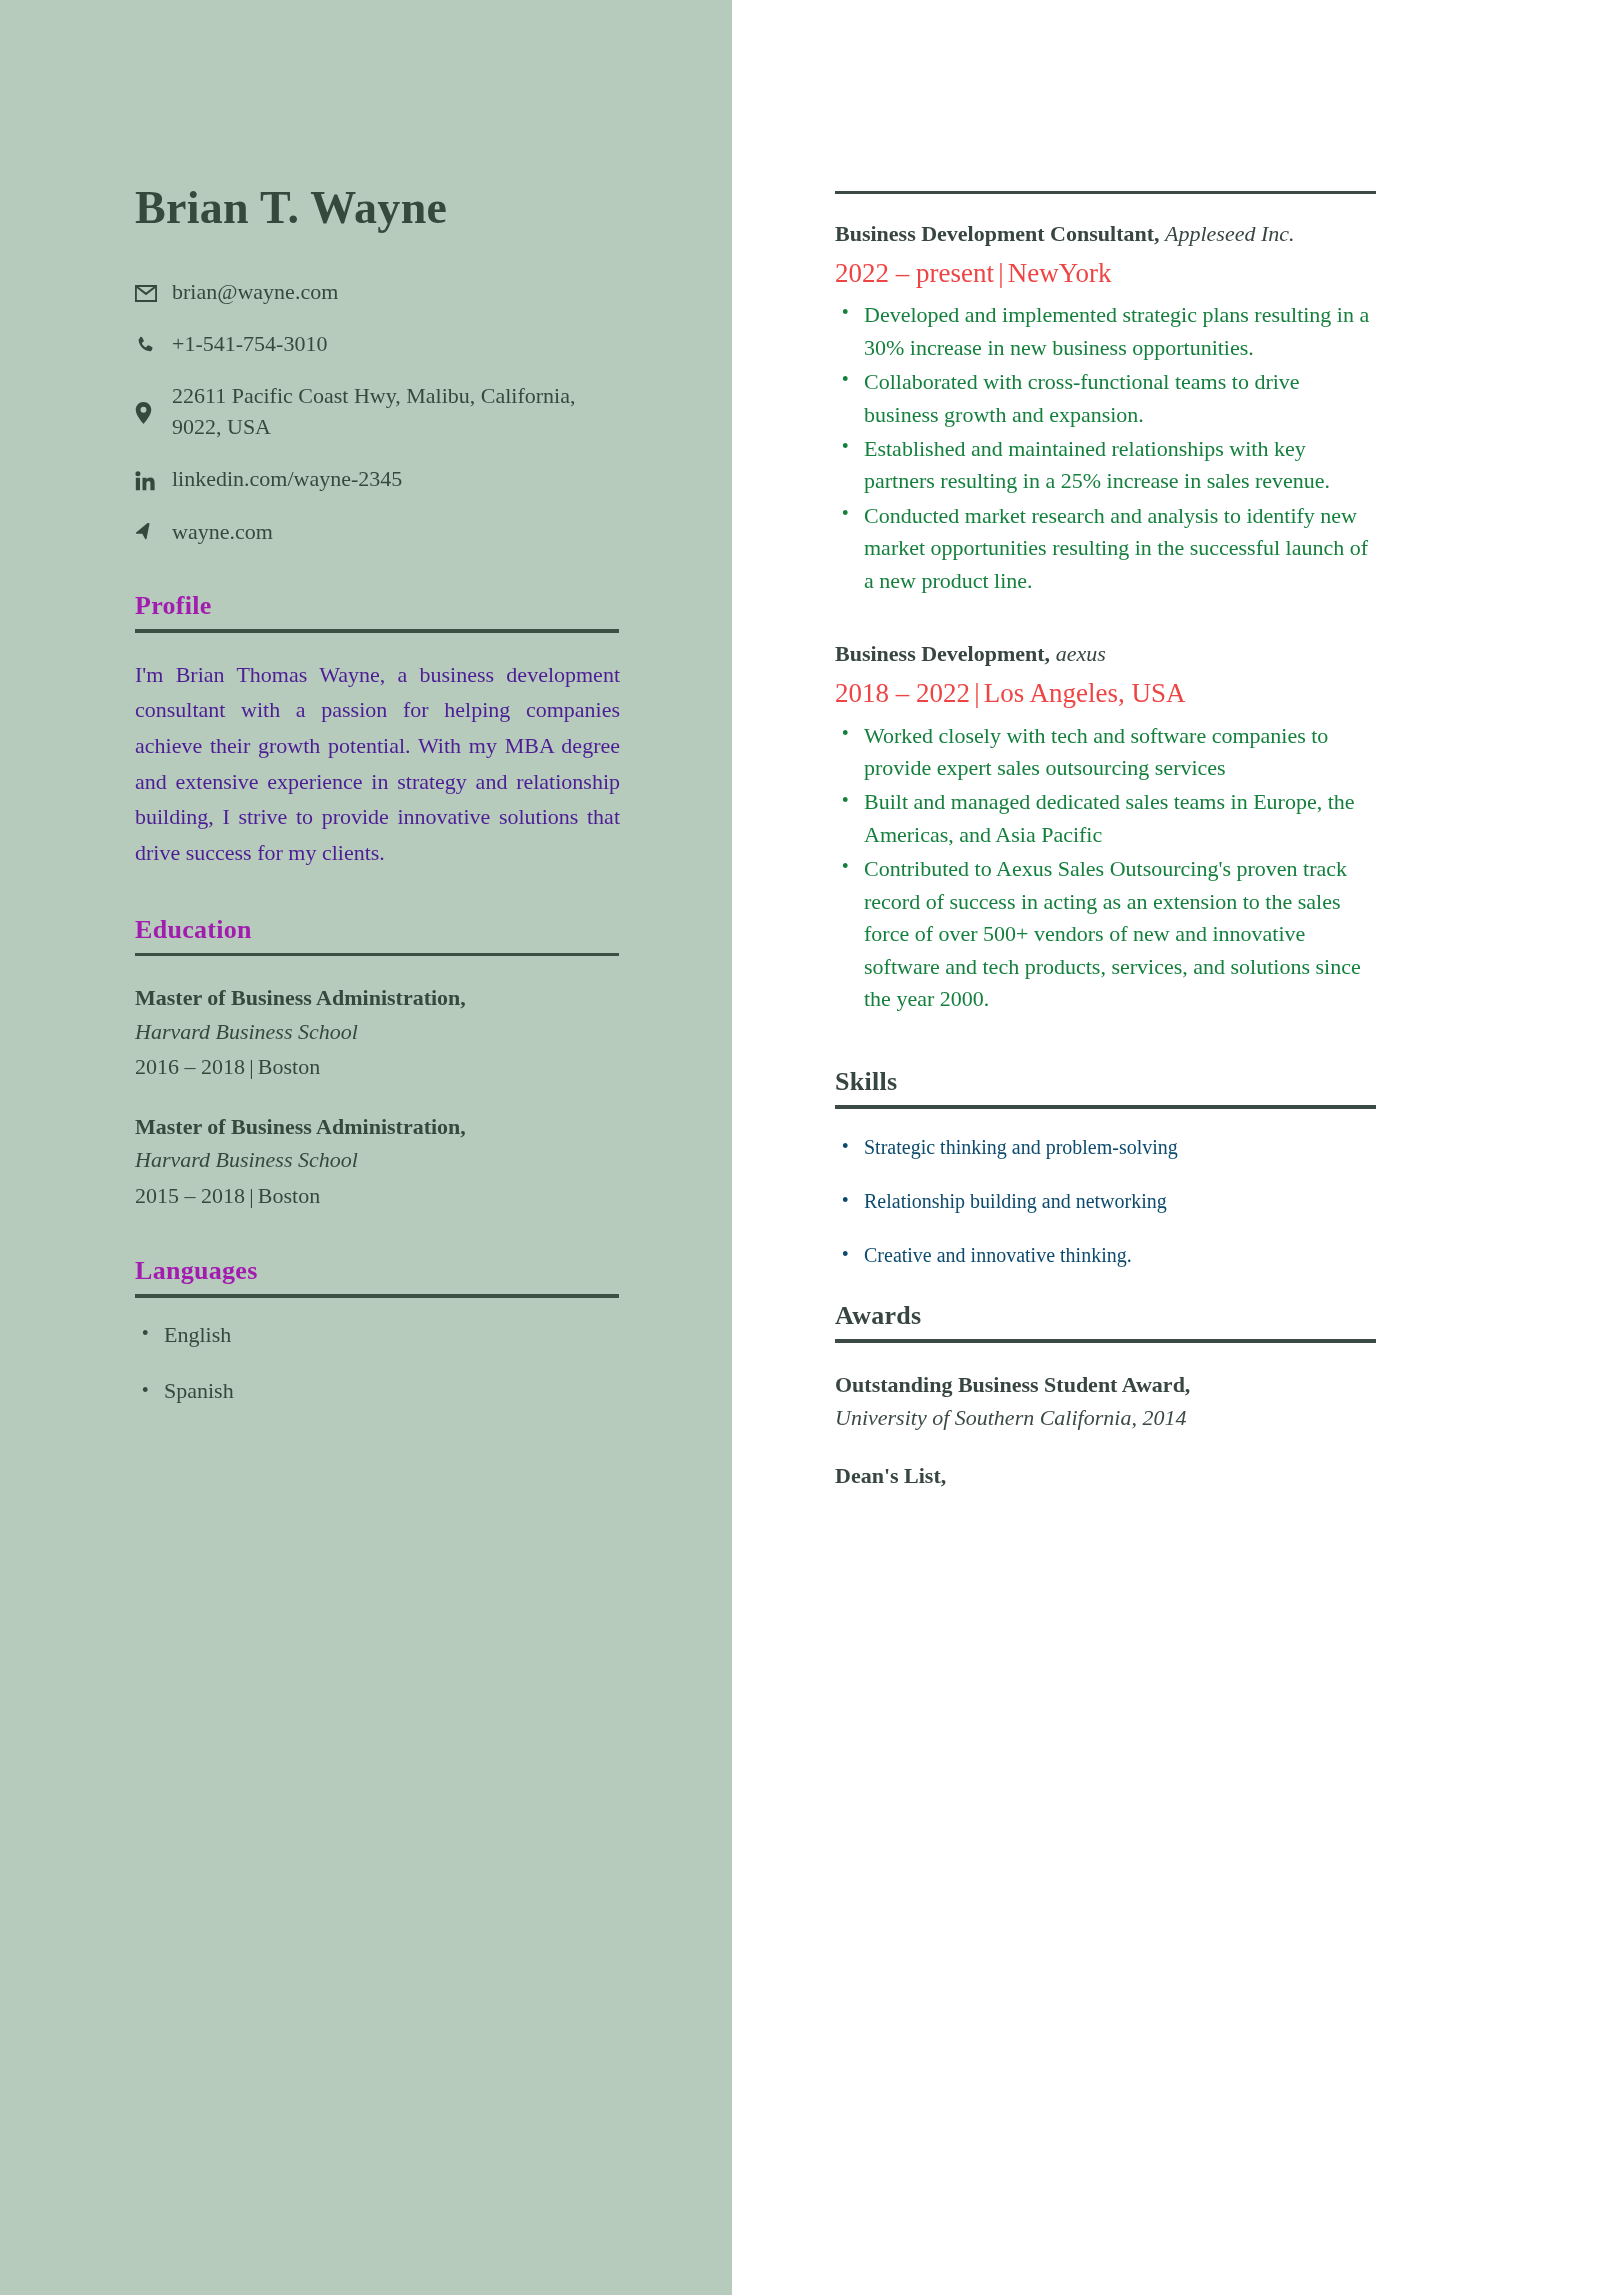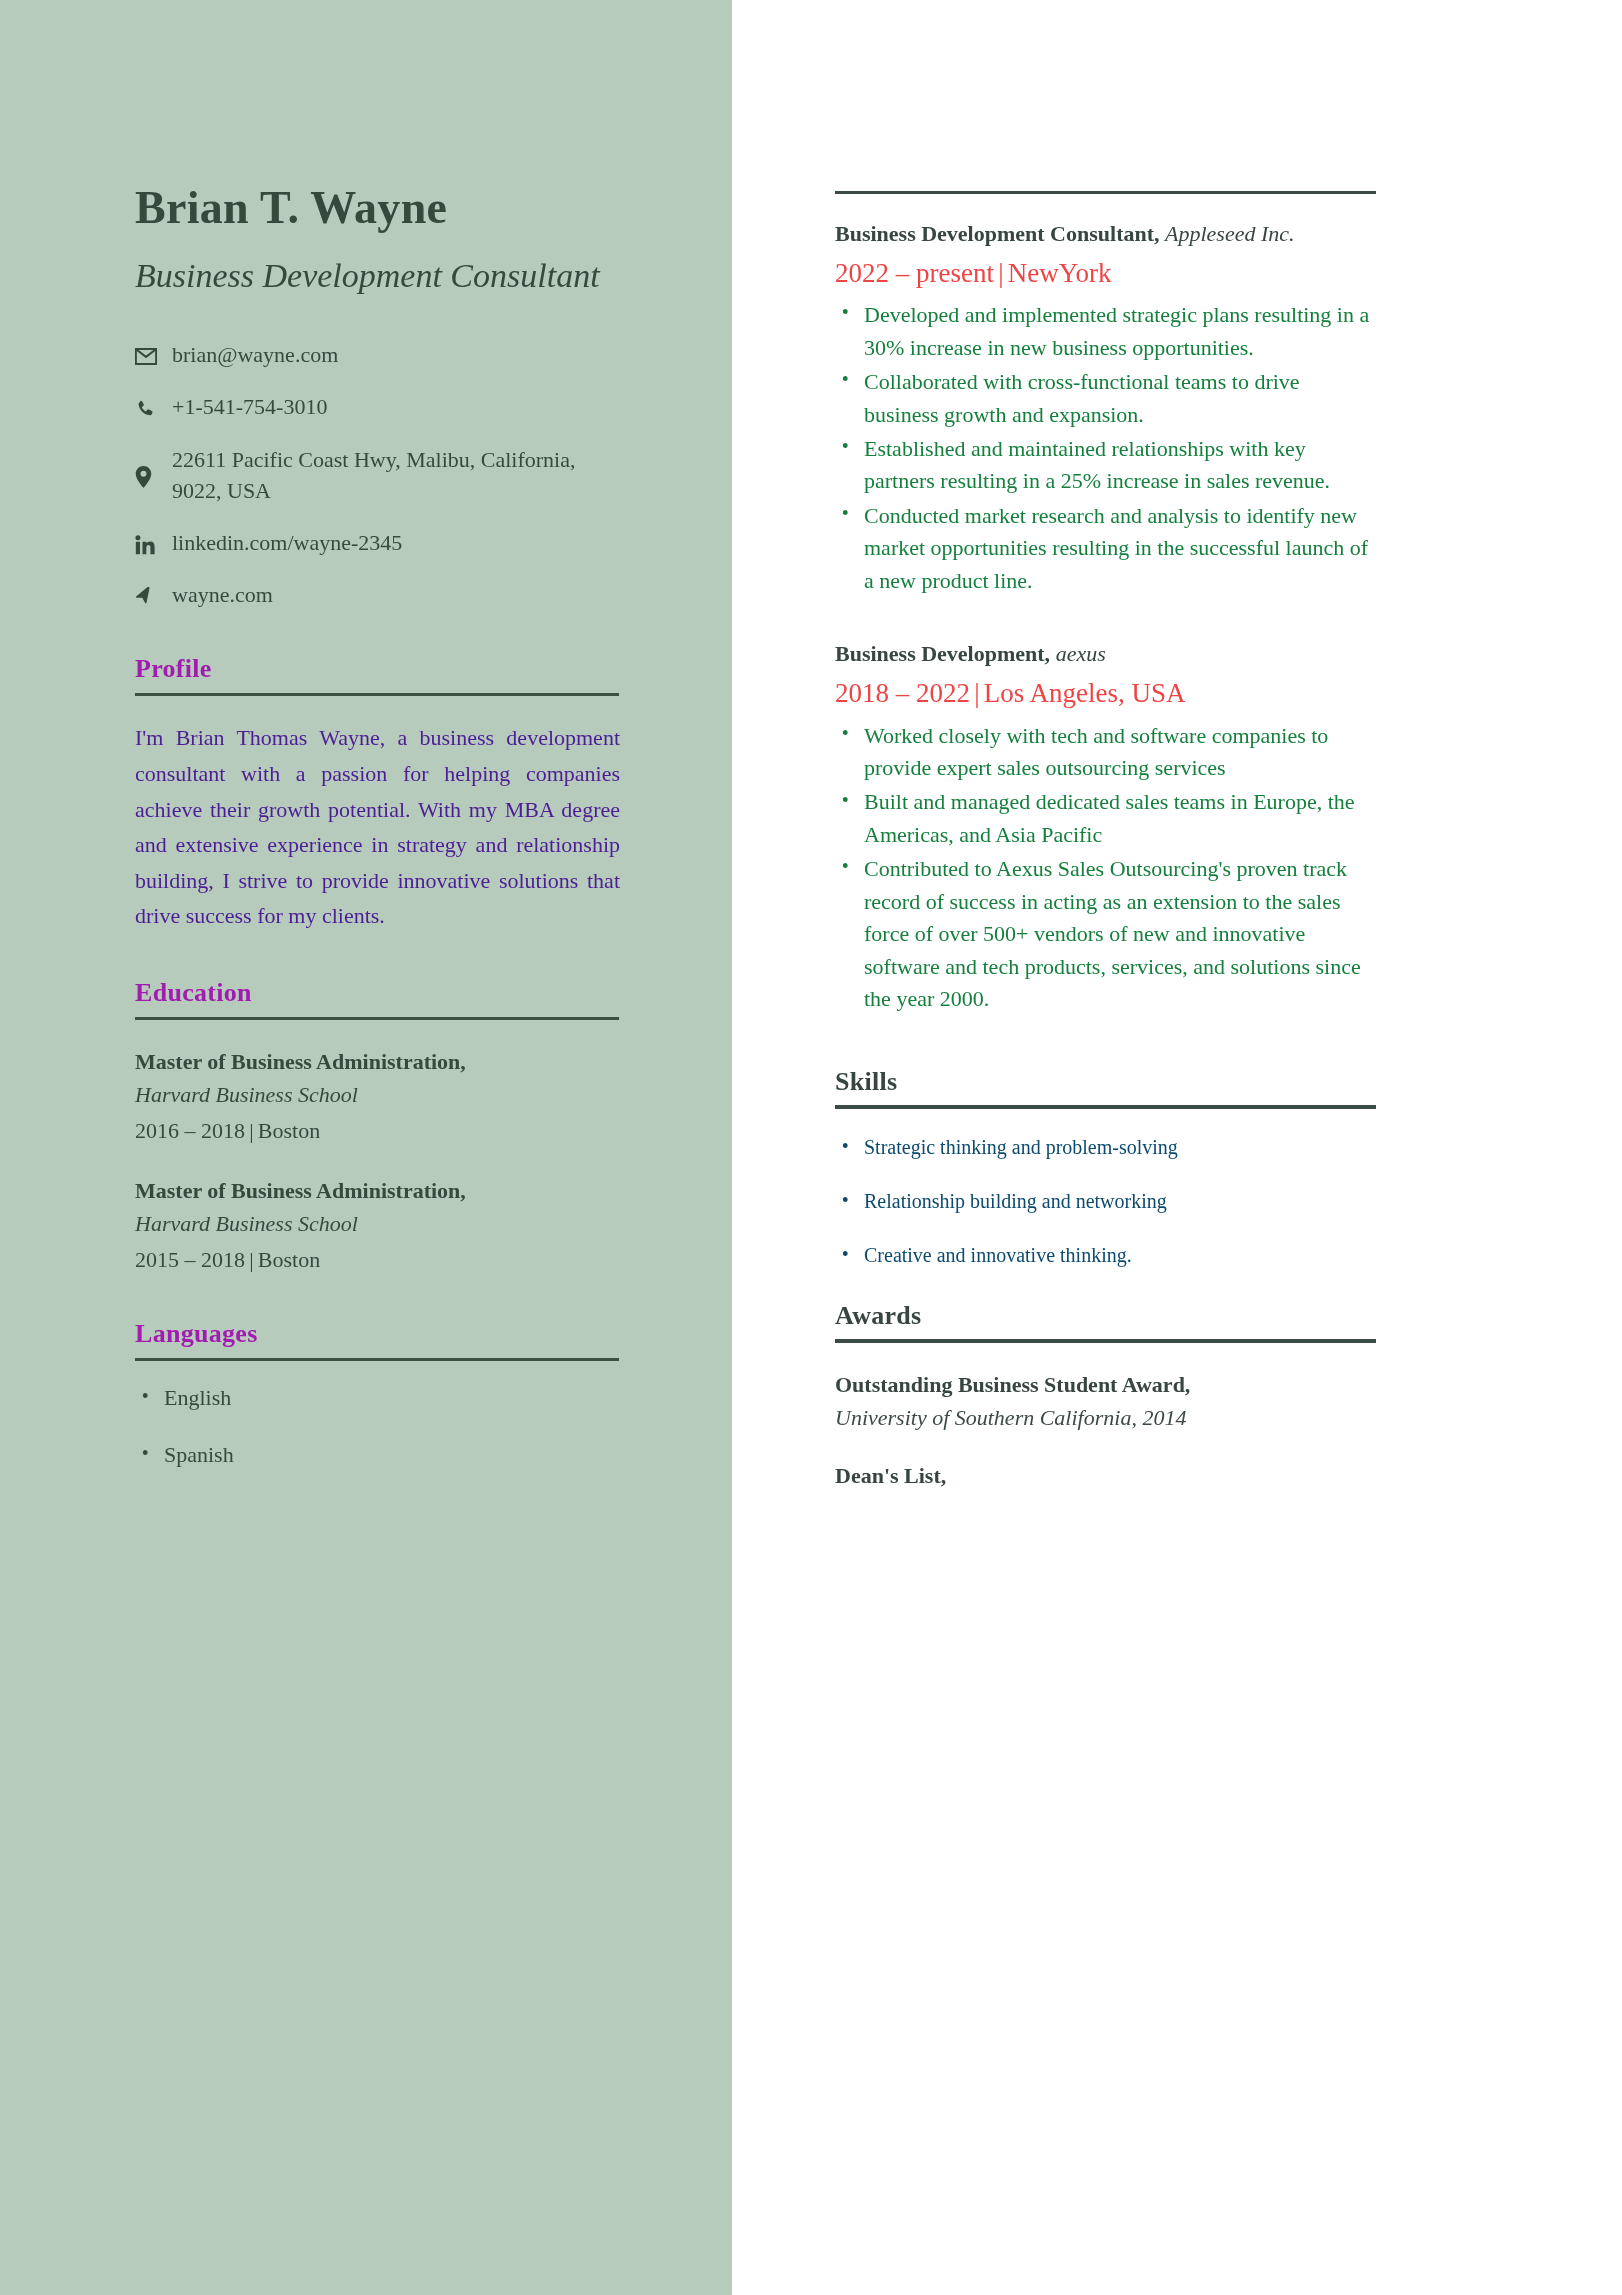--- a/index.html
+++ b/index.html
@@ -256,21 +256,20 @@
   }
 </style>
 </head>
 <body>
 
 <div class="resume">
 
   <aside class="sidebar">
 
     <h1 class="name">Brian T. Wayne</h1>
-    <div class="job-title">Business Development Consultant</div>
 
     <div class="contact-list">
 
       <div class="contact-row">
         <span class="contact-icon">
           <svg width="22" height="17" viewBox="0 0 26 20" fill="currentColor">
             <path d="M1 1h24v18H1z" fill="none" stroke="currentColor" stroke-width="2.4"></path>
             <path d="M2 2l11 8.5L24 2" fill="none" stroke="currentColor" stroke-width="2.4"></path>
           </svg>
         </span>

